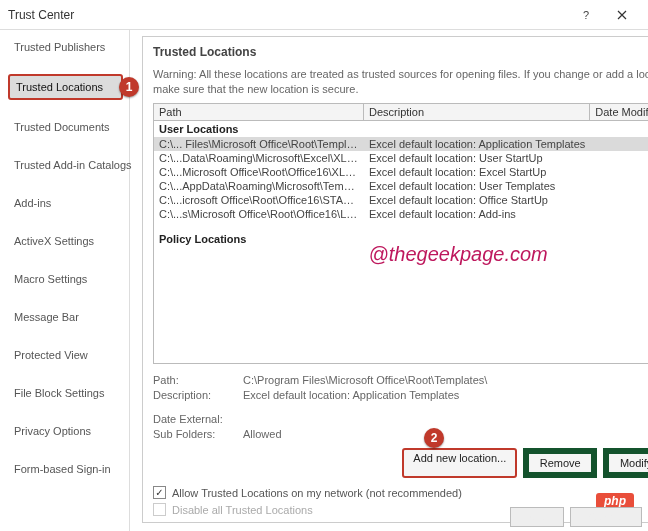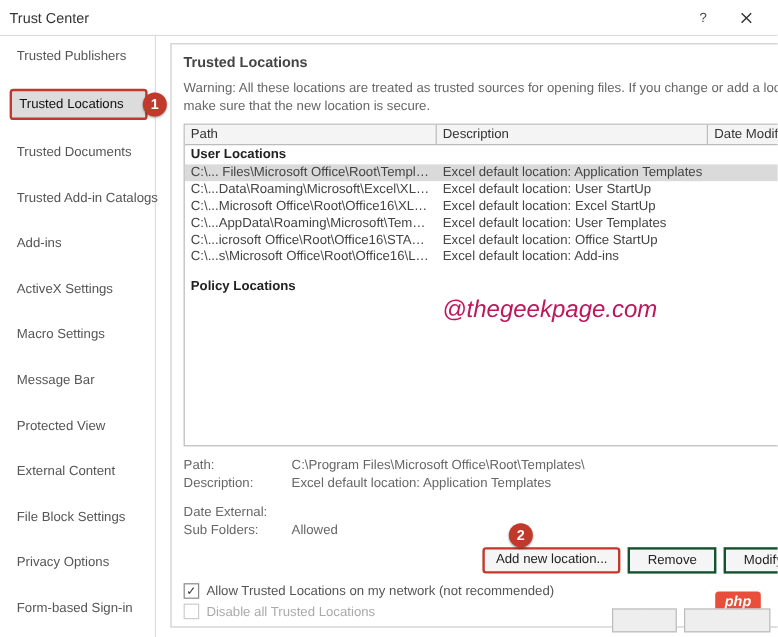--- a/index.html
+++ b/index.html
@@ -143,21 +143,21 @@
   }
   .btn-row {
     margin-top: 8px;
     display: flex;
     justify-content: flex-end;
     gap: 6px;
     position: relative;
   }
   .push-btn {
     padding: 3px 10px;
-    border: 2px solid #14532d;
+    border: 6px solid #14532d;
     background: #f5f5f5;
     color: #222;
     font-size: 11px;
     cursor: pointer;
     min-width: 74px;
     text-align: center;
   }
   .push-btn.highlight {
     border: 2px solid #c0392b;
     border-radius: 3px;
@@ -218,21 +218,20 @@
         <span>Trusted Locations</span>
         <div class="callout" style="right:-18px; top:1px;">1</div>
       </div>
       <div class="sidebar-item">Trusted Documents</div>
       <div class="sidebar-item">Trusted Add-in Catalogs</div>
       <div class="sidebar-item">Add-ins</div>
       <div class="sidebar-item">ActiveX Settings</div>
       <div class="sidebar-item">Macro Settings</div>
       <div class="sidebar-item">Message Bar</div>
       <div class="sidebar-item">Protected View</div>
-      <div class="sidebar-item">External Content</div>
       <div class="sidebar-item">File Block Settings</div>
       <div class="sidebar-item">Privacy Options</div>
       <div class="sidebar-item">Form-based Sign-in</div>
     </div>
   </div>
 
   <div class="content">
     <div class="panel">
       <div class="panel-title">Trusted Locations</div>
       <div class="warning">Warning: All these locations are treated as trusted sources for opening files. If you change or add a location, make sure that the new location is secure.</div>

